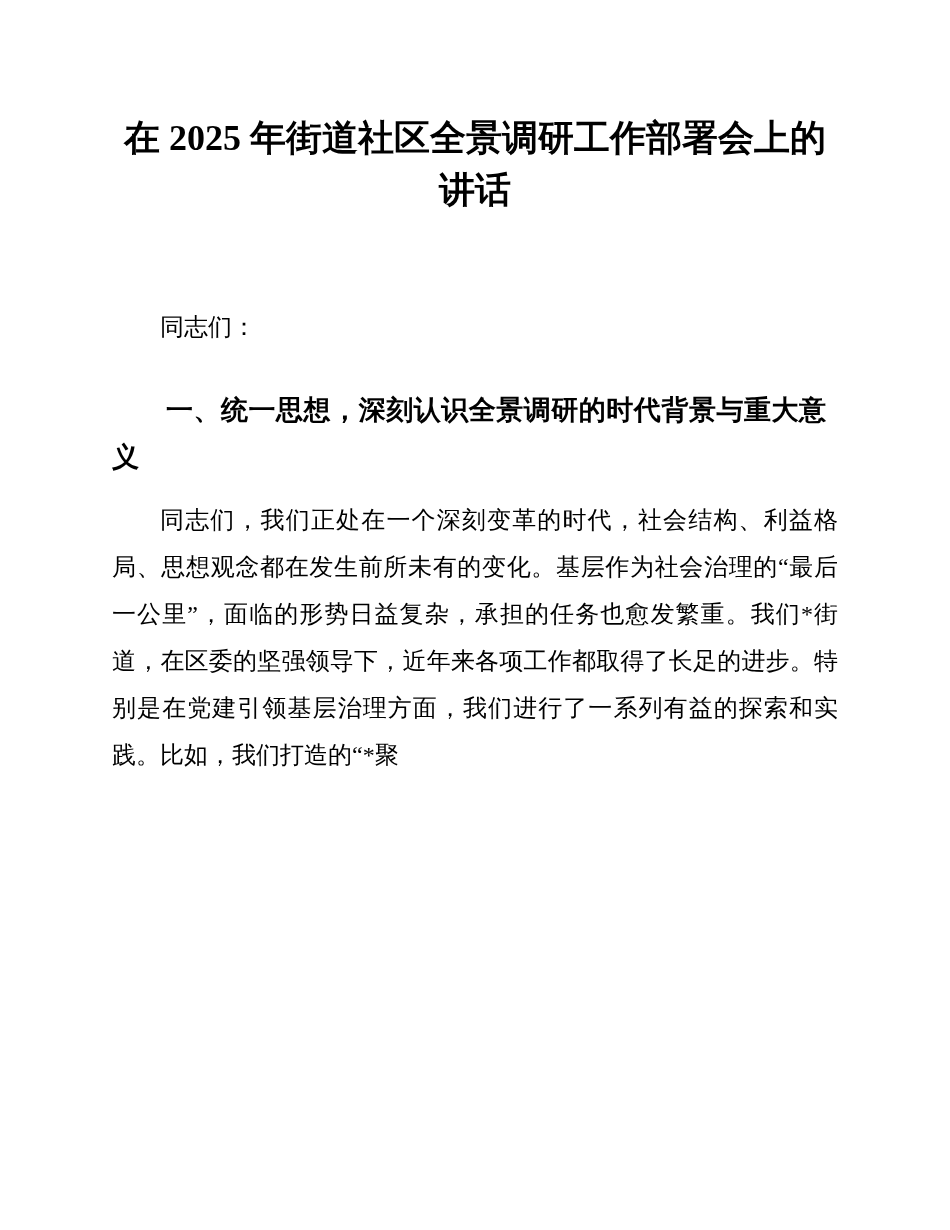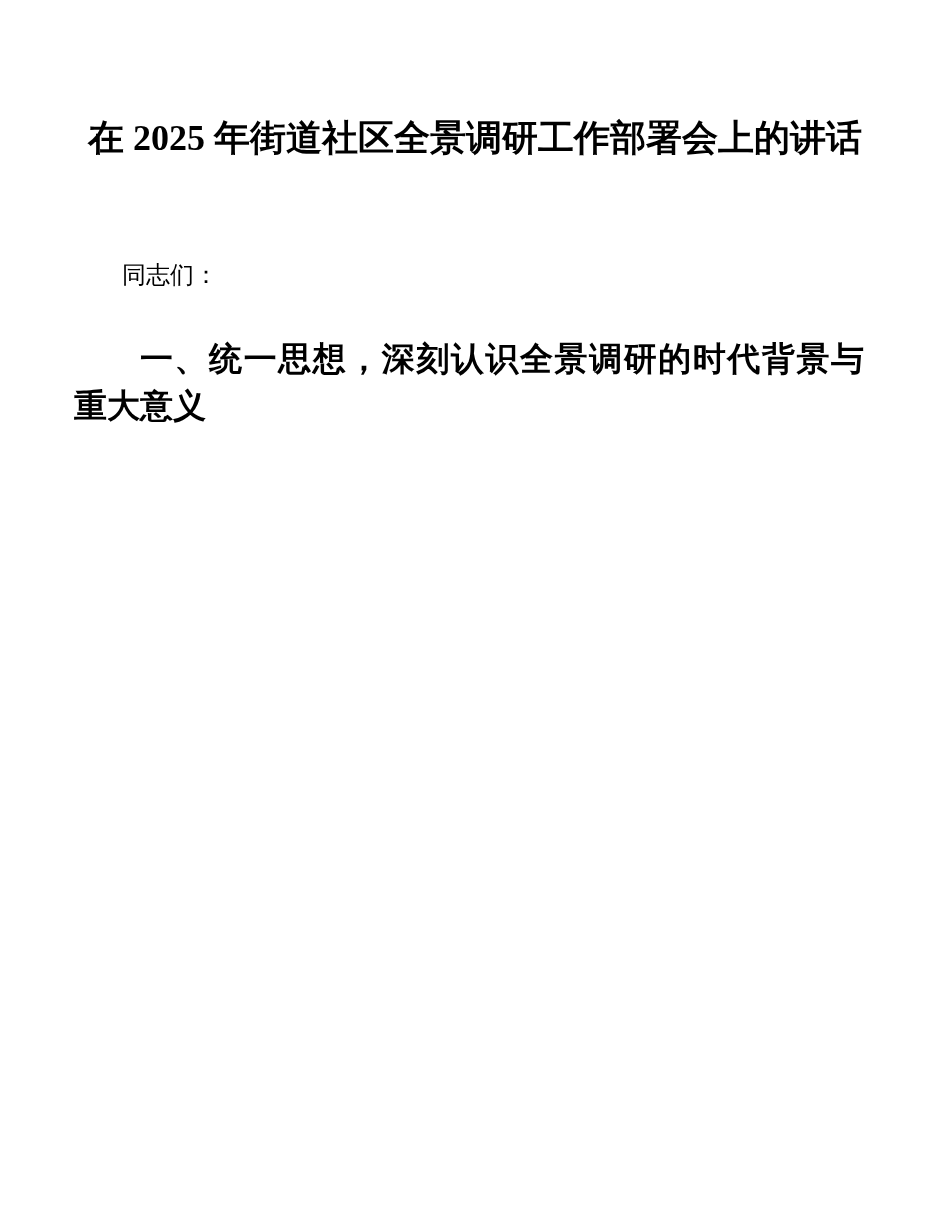--- a/index.html
+++ b/index.html
@@ -7,21 +7,21 @@
     padding: 0;
     background: #ffffff;
   }
   .page {
     position: relative;
     width: 950px;
     height: 1230px;
     box-sizing: border-box;
     background: #ffffff;
     color: #000000;
-    padding: 0 74px;
+    padding: 0 112px;
     overflow: hidden;
   }
   .doc-title {
     font-family: "Liberation Serif", "DejaVu Serif", serif;
     font-weight: 700;
     font-size: 36px;
     line-height: 52px;
     text-align: center;
     margin: 112px 0 88px 0;
   }
@@ -30,31 +30,32 @@
     font-weight: 400;
     font-size: 24px;
     line-height: 47px;
     text-align: justify;
     text-indent: 2em;
     margin: 0 0 13px 0;
   }
   .section-heading {
     font-family: "Liberation Sans", "DejaVu Sans", sans-serif;
     font-weight: 700;
-    font-size: 33px;
+    font-size: 27px;
     line-height: 47px;
     text-indent: 2em;
     text-align: justify;
     margin: 36px 12px 16px 0;
   }
 </style>
 </head>
 <body>
 
 <div class="page">
   <h1 class="doc-title">在 2025 年街道社区全景调研工作部署会上的讲话</h1>
 
   <p class="para">同志们：</p>
 
 
   <p class="section-heading">一、统一思想，深刻认识全景调研的时代背景与重大意义</p>
 
+  <p class="para">同志们，我们正处在一个深刻变革的时代，社会结构、利益格局、思想观念都在发生前所未有的变化。基层作为社会治理的“最后一公里”，面临的形势日益复杂，承担的任务也愈发繁重。我们*街道，在区委的坚强领导下，近年来各项工作都取得了长足的进步。特别是在党建引领基层治理方面，我们进行了一系列有益的探索和实践。比如，我们打造的“*聚</p>
 </div>
 
 </body></html>

